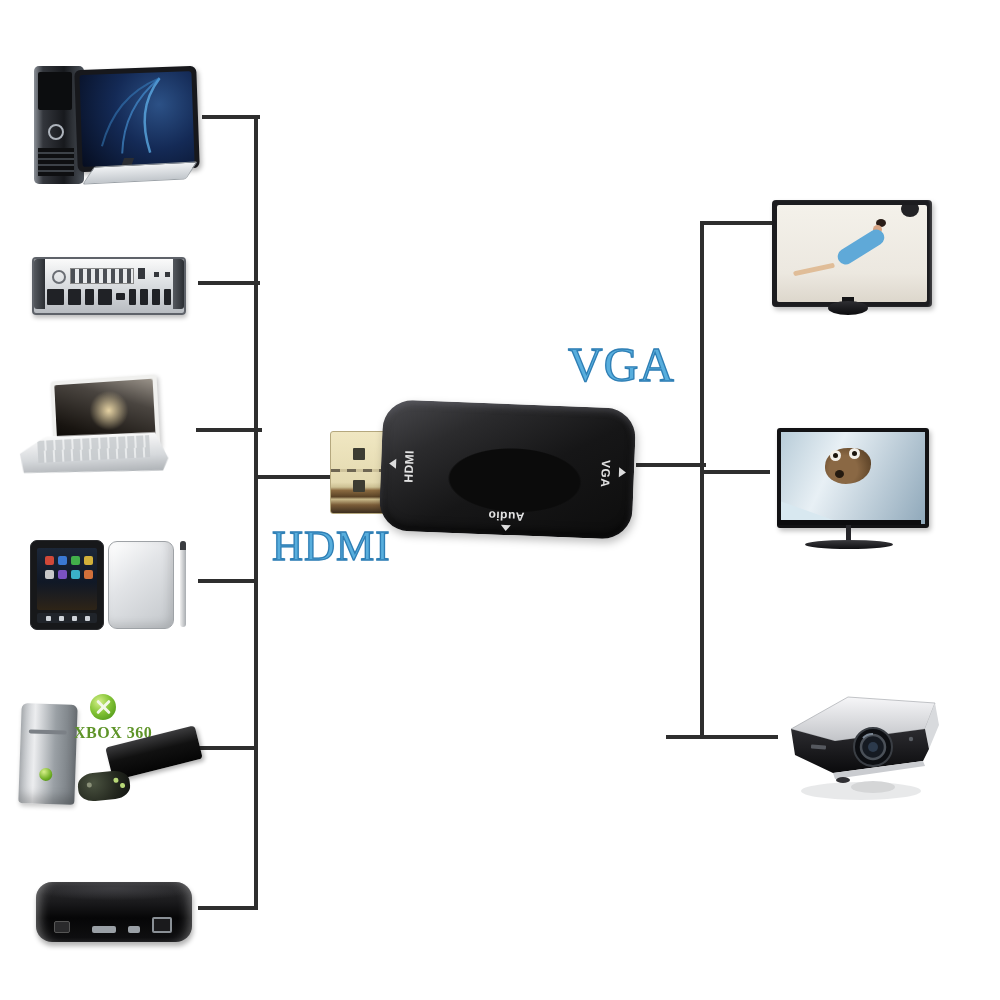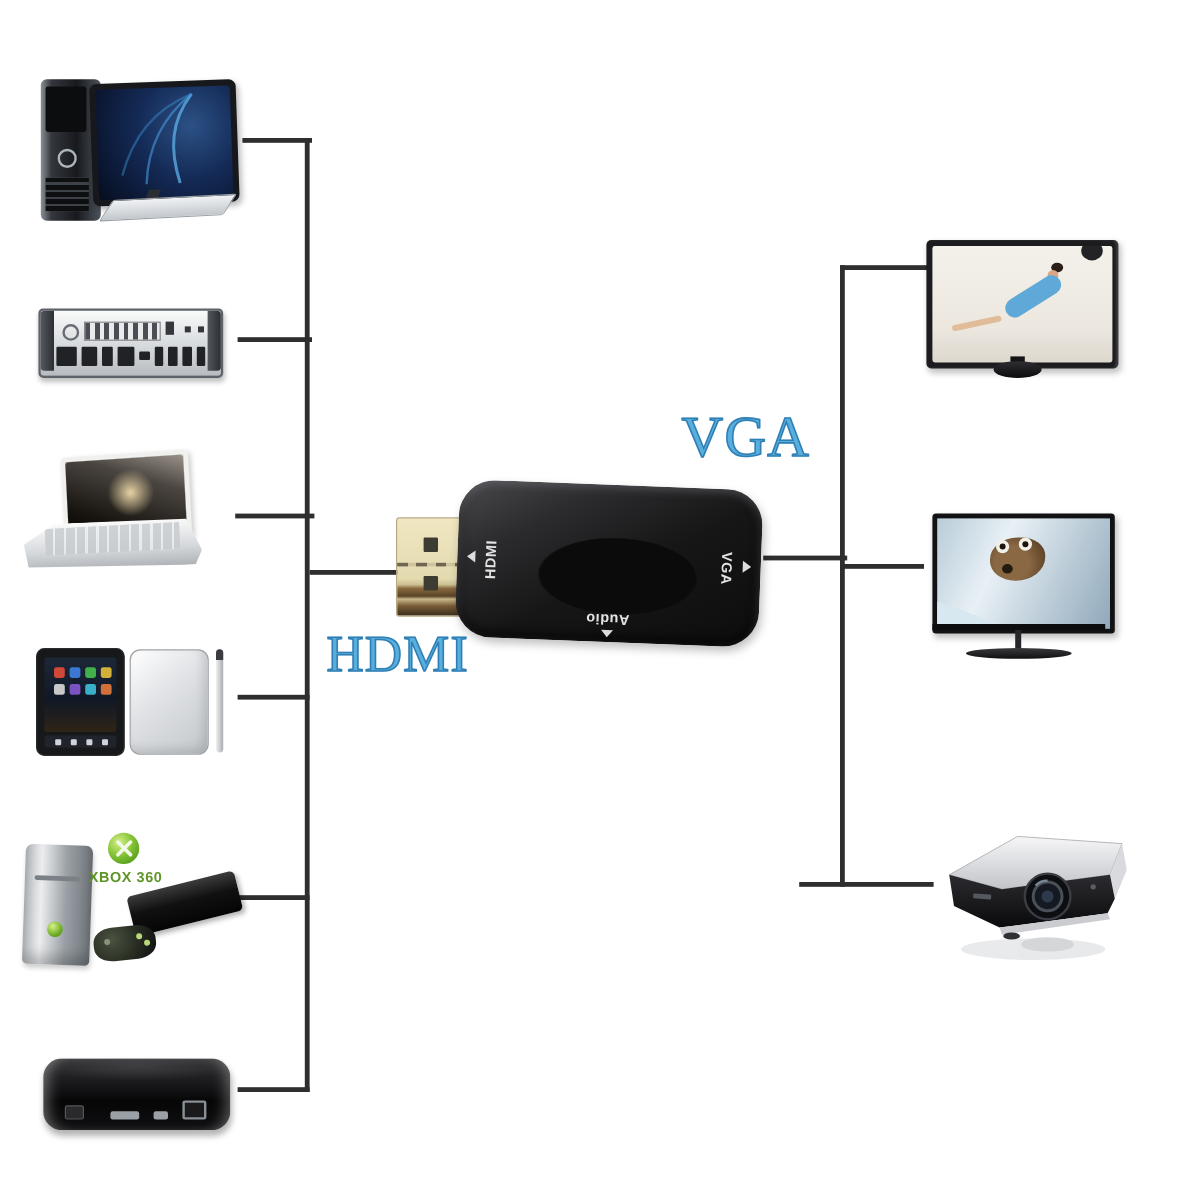--- a/index.html
+++ b/index.html
@@ -90,21 +90,21 @@
   
   #xb-tower{position:absolute;left:4px;top:14px;width:56px;height:100px;border-radius:6px 6px 4px 4px;transform:rotate(2deg);
     background:linear-gradient(90deg,#b8bcc0 0%,#ecedef 25%,#9aa0a5 62%,#6f757a 100%);
     box-shadow:inset 0 -8px 10px rgba(0,0,0,.2),1px 3px 4px rgba(0,0,0,.2);}
   #xb-power{position:absolute;left:20px;top:64px;width:13px;height:13px;border-radius:50%;
     background:radial-gradient(circle at 35% 30%,#d8f08a,#6fae24 60%,#3f7a10);}
   #xb-slot{position:absolute;left:8px;top:26px;width:38px;height:4px;background:#7b8086;border-radius:2px;}
   #xb-ball{position:absolute;left:74px;top:4px;width:26px;height:26px;border-radius:50%;
     background:radial-gradient(circle at 35% 30%,#d6f08a,#84c436 45%,#3f8a10);}
   .xb-x{position:absolute;left:12px;top:4px;width:3px;height:18px;background:#f2f8e8;border-radius:2px;}
-  #xb-logotext{position:absolute;left:58px;top:34px;font-size:12px;font-weight:bold;color:#5e9428;letter-spacing:.5px;}
+  #xb-logotext{position:absolute;left:58px;top:34px;font-size:16px;font-weight:bold;color:#5e9428;letter-spacing:.5px;font-family:Liberation Serif, serif;}
   #xb-console{position:absolute;left:92px;top:46px;width:92px;height:34px;border-radius:4px;transform:rotate(-14deg);
     background:linear-gradient(180deg,#3c3c3e 0%,#111111 45%,#050505 100%);box-shadow:2px 3px 4px rgba(0,0,0,.3);}
   #xb-ctrl{position:absolute;left:62px;top:82px;width:52px;height:28px;border-radius:16px/12px;transform:rotate(-6deg);
     background:radial-gradient(circle at 30% 35%,#4a5240,#23271e 60%,#101210);}
   .xb-btn{position:absolute;width:5px;height:5px;border-radius:50%;background:#b8d878;}
 
   
   #atv-body{position:absolute;left:0;top:12px;width:156px;height:60px;border-radius:16px;
     background:radial-gradient(ellipse 120px 18px at 50% 6px,#3e3e42 0%,rgba(30,30,32,0) 70%),
       linear-gradient(180deg,#303032 0%,#19191b 35%,#060607 60%,#101012 100%);

